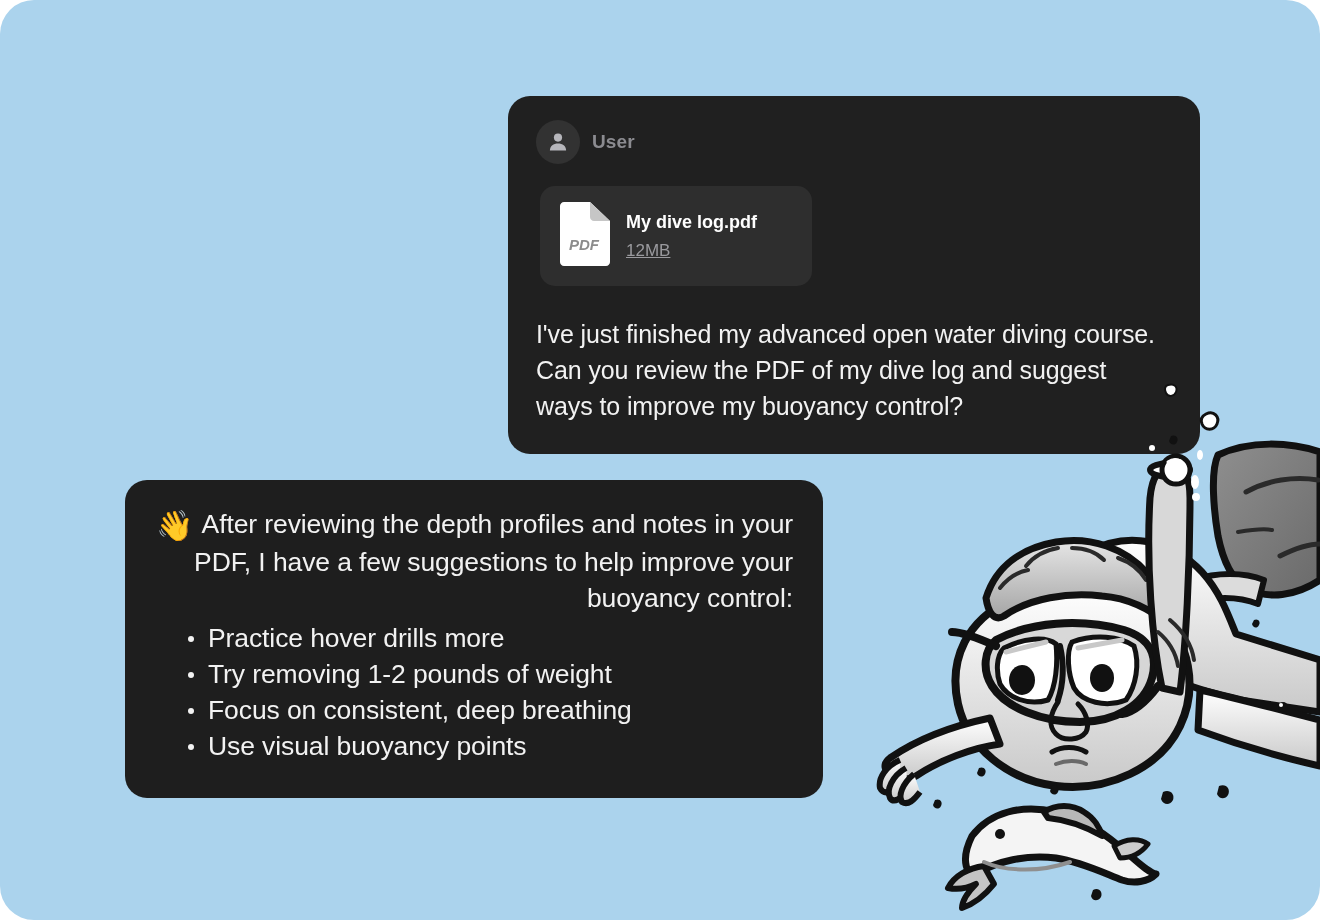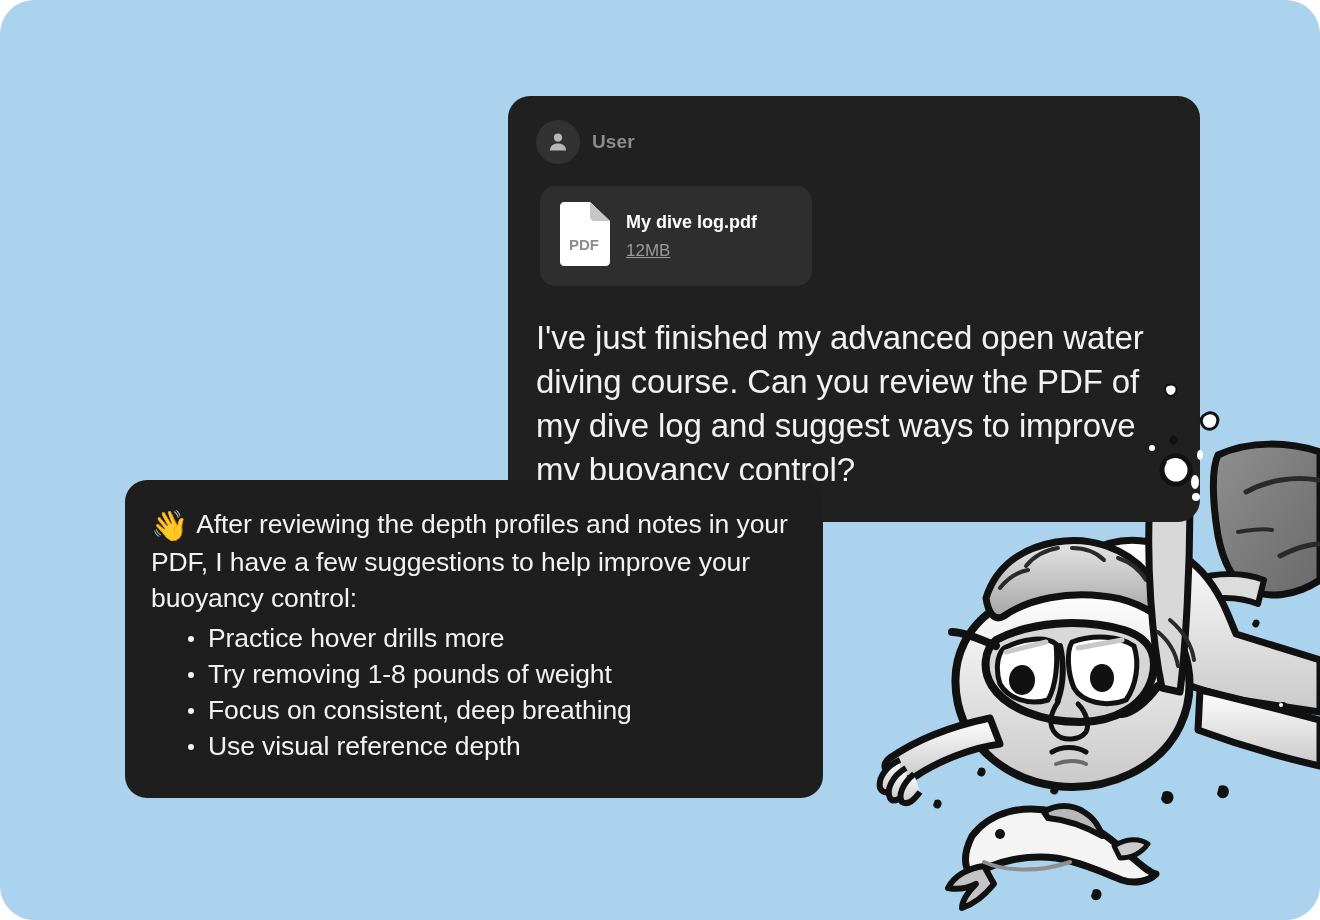--- a/index.html
+++ b/index.html
@@ -78,20 +78,21 @@
     box-sizing: border-box;
     display: flex;
     align-items: center;
     gap: 16px;
   }
   #pdf-icon {
     width: 54px;
     height: 68px;
     flex: none;
     position: relative;
+    font-style: italic;
   }
   #pdf-icon svg { display:block; }
   #file-meta { min-width: 0; }
   #file-name {
     font-size: 18px;
     font-weight: bold;
     color: #ffffff;
     white-space: nowrap;
     line-height: 1.3;
   }
@@ -99,42 +100,43 @@
     font-size: 17px;
     color: #9a9a9e;
     margin-top: 6px;
     line-height: 1.2;
     text-decoration: underline;
   }
 
   
   #user-text {
     margin: 30px 34px 0 28px;
-    font-size: 33px;
-    line-height: 44px;
+    font-size: 25px;
+    line-height: 36px;
     color: #f2f2f2;
     letter-spacing: -0.1px;
   }
 
   
   #assistant-bubble {
     position: absolute;
     left: 125px;
     top: 480px;
     width: 698px;
     background: #1e1e1e;
     border-radius: 22px;
     padding: 26px 30px 30px 26px;
     box-sizing: border-box;
   }
   #assistant-intro {
     font-size: 26.5px;
     line-height: 36px;
     color: #f2f2f2;
     letter-spacing: -0.1px;
+    text-align: right;
   }
   #wave-emoji {
     font-size: 30px;
     line-height: 36px;
     vertical-align: -3px;
     margin-right: 8px;
   }
   #suggestion-list {
     list-style: none;
     margin: 4px;
@@ -316,23 +318,23 @@
 
     <div id="user-text">I've just finished my advanced open water diving course. Can you review the PDF of my dive log and suggest ways to improve my buoyancy control?</div>
   </div>
 
   <div id="assistant-bubble" style="background: rgb(30, 30, 30);">
     <div id="assistant-intro">
       <span id="wave-emoji">👋</span><span>After reviewing the depth profiles and notes in your PDF, I have a few suggestions to help improve your buoyancy control:</span>
     </div>
     <ul id="suggestion-list">
       <li>Practice hover drills more</li>
-      <li>Try removing 1-8 pounds of weight</li>
+      <li>Try removing 1-2 pounds of weight</li>
       <li>Focus on consistent, deep breathing</li>
-      <li>Use visual reference depth</li>
+      <li>Use visual buoyancy points</li>
     </ul>
   </div>
 
   <div id="overlay-bubbles">
     <svg viewBox="0 0 1320 920" xmlns="http://www.w3.org/2000/svg">
       <g>
 
         <path d="M1168 385 C1174 383 1178 387 1176 392 C1174 397 1168 397 1166 393 C1164 389 1165 386 1168 385 Z" fill="#ffffff" stroke="#111" stroke-width="2"></path>
 
         <path d="M1206 414 C1214 410 1220 417 1217 424 C1214 431 1205 431 1202 424 C1200 419 1202 416 1206 414 Z" fill="#ffffff" stroke="#111" stroke-width="3"></path>

